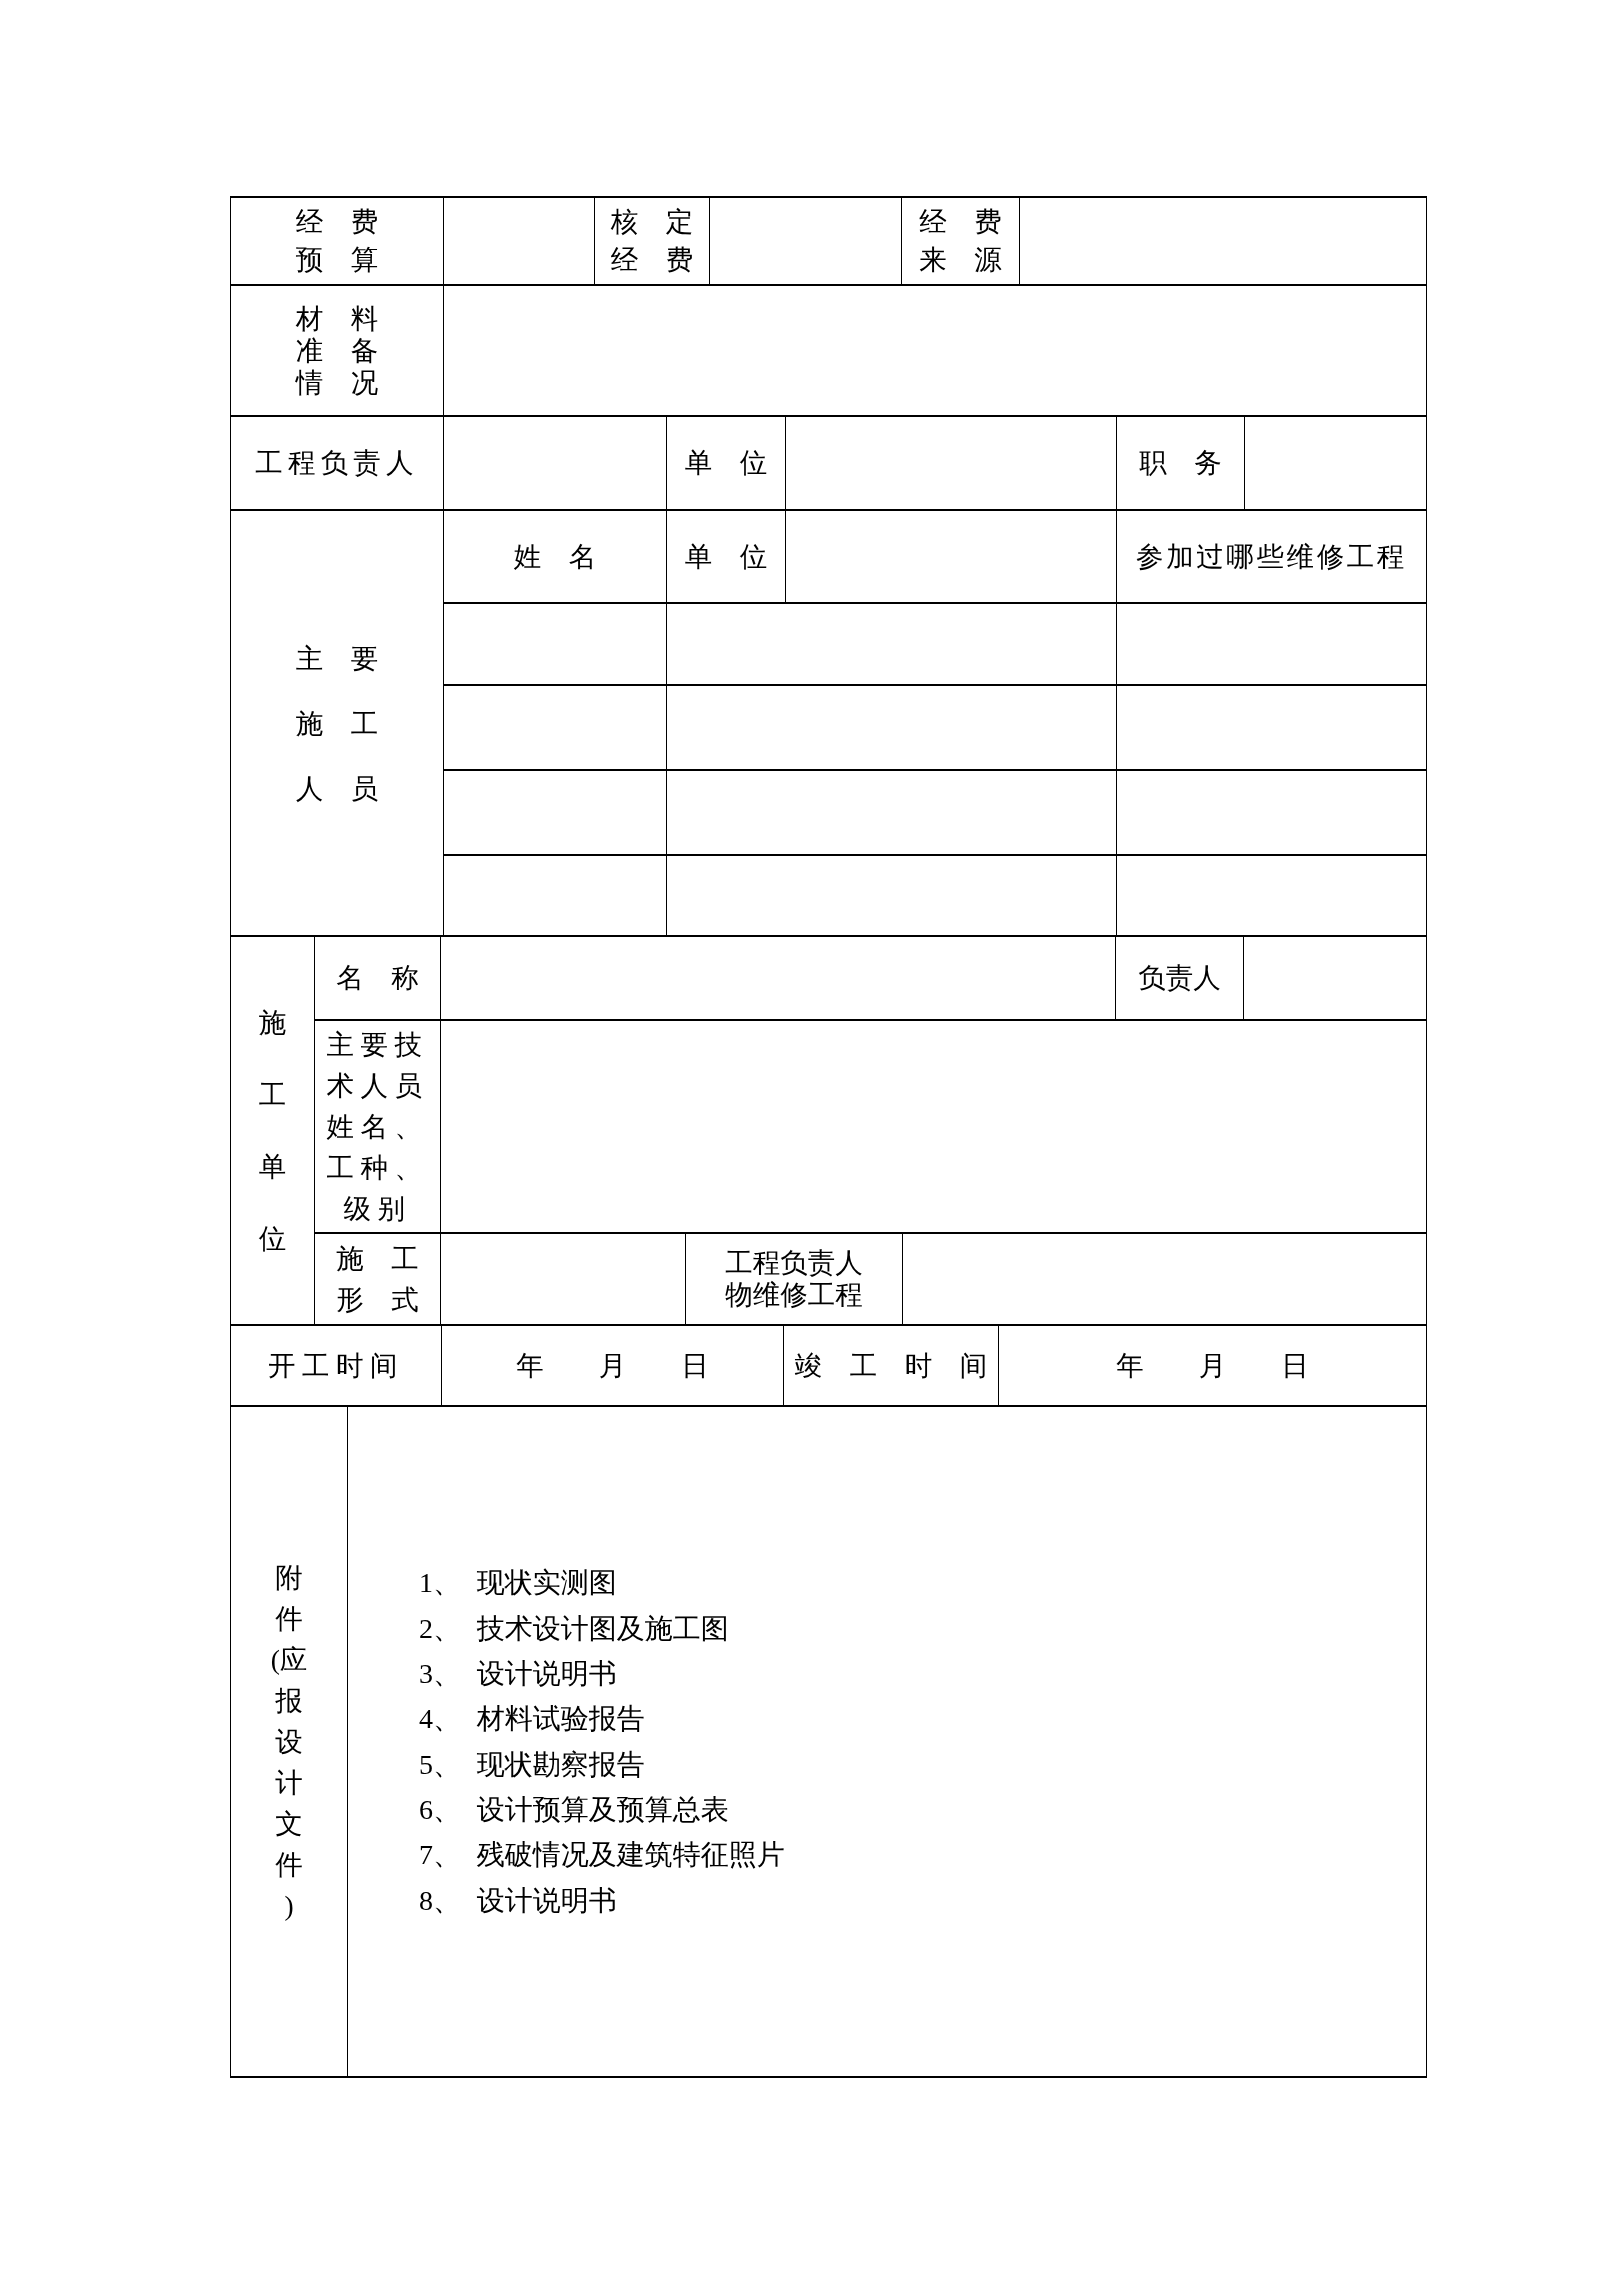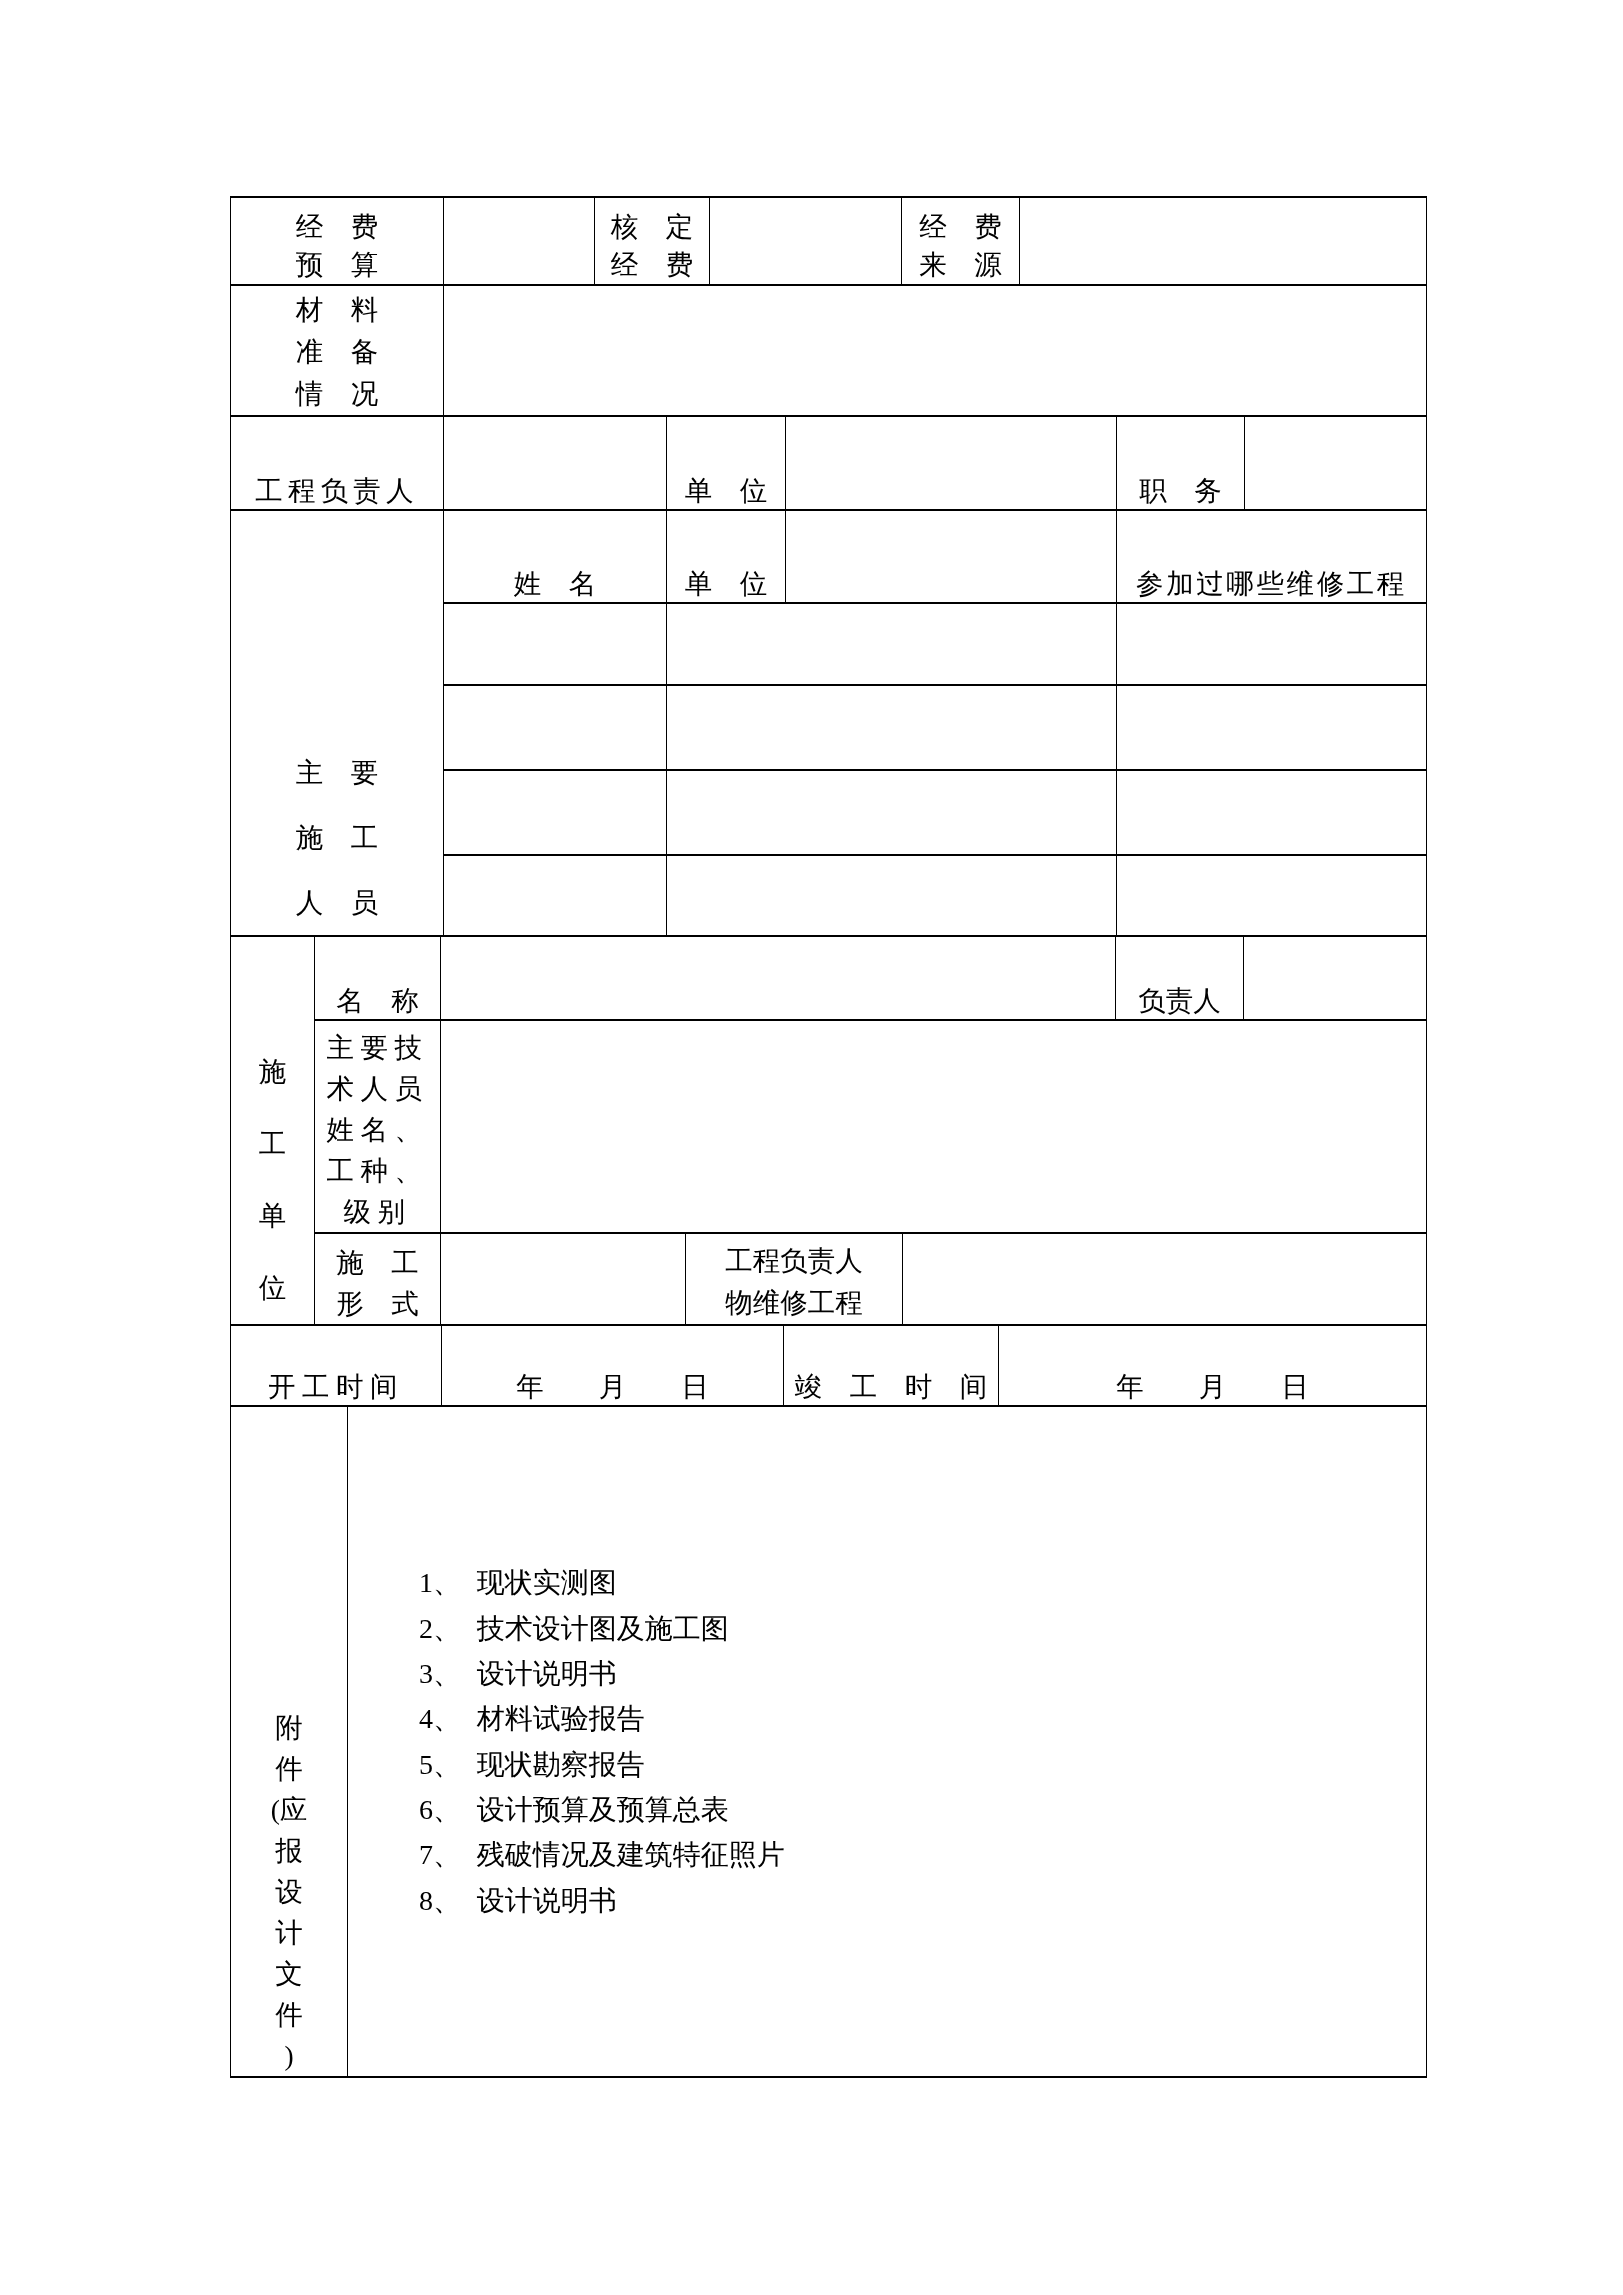--- a/index.html
+++ b/index.html
@@ -25,31 +25,31 @@
     flex-direction: column;
     font-size: 27.5px;
     line-height: 1.35;
   }
   .trow { display: flex; flex: 0 0 auto; align-items: stretch; }
   .trow + .trow { border-top: 2px solid #000; }
   .stack { flex: 1 1 auto; display: flex; flex-direction: column; }
   .c {
     border-right: 1.3px solid #000;
     display: flex;
-    align-items: flex-end;
+    align-items: center;
     justify-content: center;
     text-align: center;
     flex: 0 0 auto;
     overflow: hidden;
   }
   .c.grow { flex: 1 1 auto; border-right: none; }
   .lbl { white-space: pre-line; display: block; }
   .lh58  { line-height: 38px; }
   .lh62  { line-height: 41px; }
-  .lh64  { line-height: 42px; }
+  .lh64  { line-height: 32px; }
   .lh100 { line-height: 65px; }
   .lh110 { line-height: 72px; }
   .ls4   { letter-spacing: 2.6px; }
   .ls8   { letter-spacing: 5.2px; }
   .ls10  { letter-spacing: 6.5px; }
   .att-content {
     flex-direction: column;
     align-items: flex-start;
     justify-content: center;
     padding-left: 71px;

